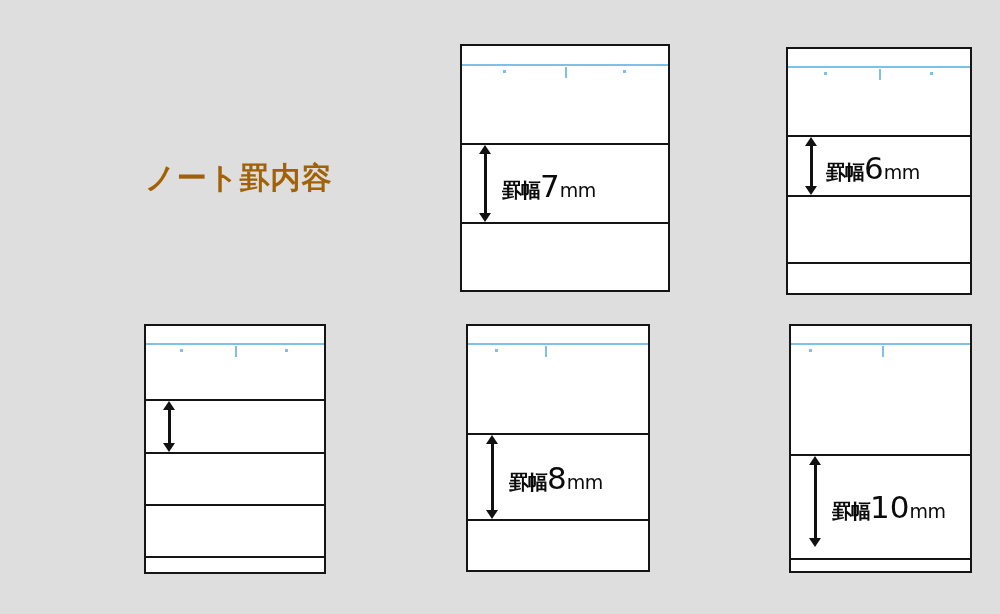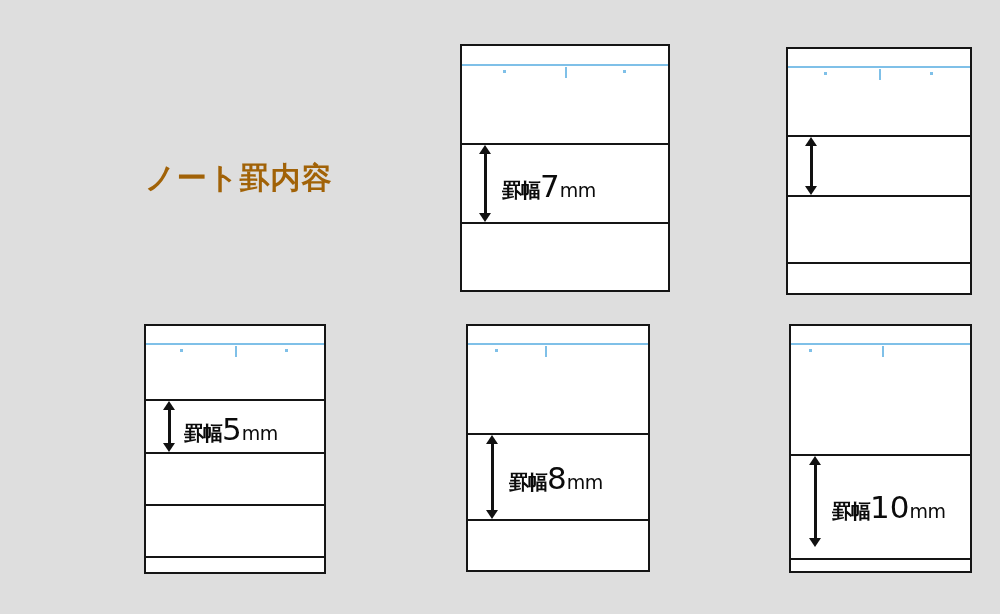--- a/index.html
+++ b/index.html
@@ -173,20 +173,23 @@
       <div class="rule-line" style="top: 86px;"></div>
       <div class="rule-line" style="top: 146px;"></div>
       <div class="rule-line" style="top: 213px;"></div>
 
       <div class="measure" style="left: 16px; top: 88px; height: 58px; right: 6px;">
         <div class="measure-arrow">
           <div class="shaft"></div>
           <div class="head up"></div>
           <div class="head down"></div>
         </div>
+        <div class="measure-caption" style="left: 22px; top: 16px;">
+          <span class="cap-word">罫幅</span><span class="cap-num">6</span><span class="cap-unit">mm</span>
+        </div>
       </div>
     </div>
   </div>
 
   <div class="rule-card">
 
     <div class="page-sample" style="left: 144px; top: 324px; width: 182px; height: 250px;">
       <div class="blue-rule" style="top: 17px;"></div>
       <div class="blue-tick long" style="left: 50%; top: 20px;"></div>
       <div class="blue-tick dot" style="left: 19%; top: 23px;"></div>
@@ -196,23 +199,20 @@
       <div class="rule-line" style="top: 126px;"></div>
       <div class="rule-line" style="top: 178px;"></div>
       <div class="rule-line" style="top: 230px;"></div>
 
       <div class="measure" style="left: 16px; top: 75px; height: 51px; right: 6px;">
         <div class="measure-arrow">
           <div class="shaft"></div>
           <div class="head up"></div>
           <div class="head down"></div>
         </div>
-        <div class="measure-caption" style="left: 22px; top: 13px;">
-          <span class="cap-word">罫幅</span><span class="cap-num">5</span><span class="cap-unit">mm</span>
-        </div>
       </div>
     </div>
   </div>
 
   <div class="rule-card">
 
     <div class="page-sample" style="left: 466px; top: 324px; width: 184px; height: 248px; text-align: center;">
       <div class="blue-rule" style="top: 17px;"></div>
       <div class="blue-tick long" style="left: 43%; top: 20px;"></div>
       <div class="blue-tick dot" style="left: 15%; top: 23px;"></div>

